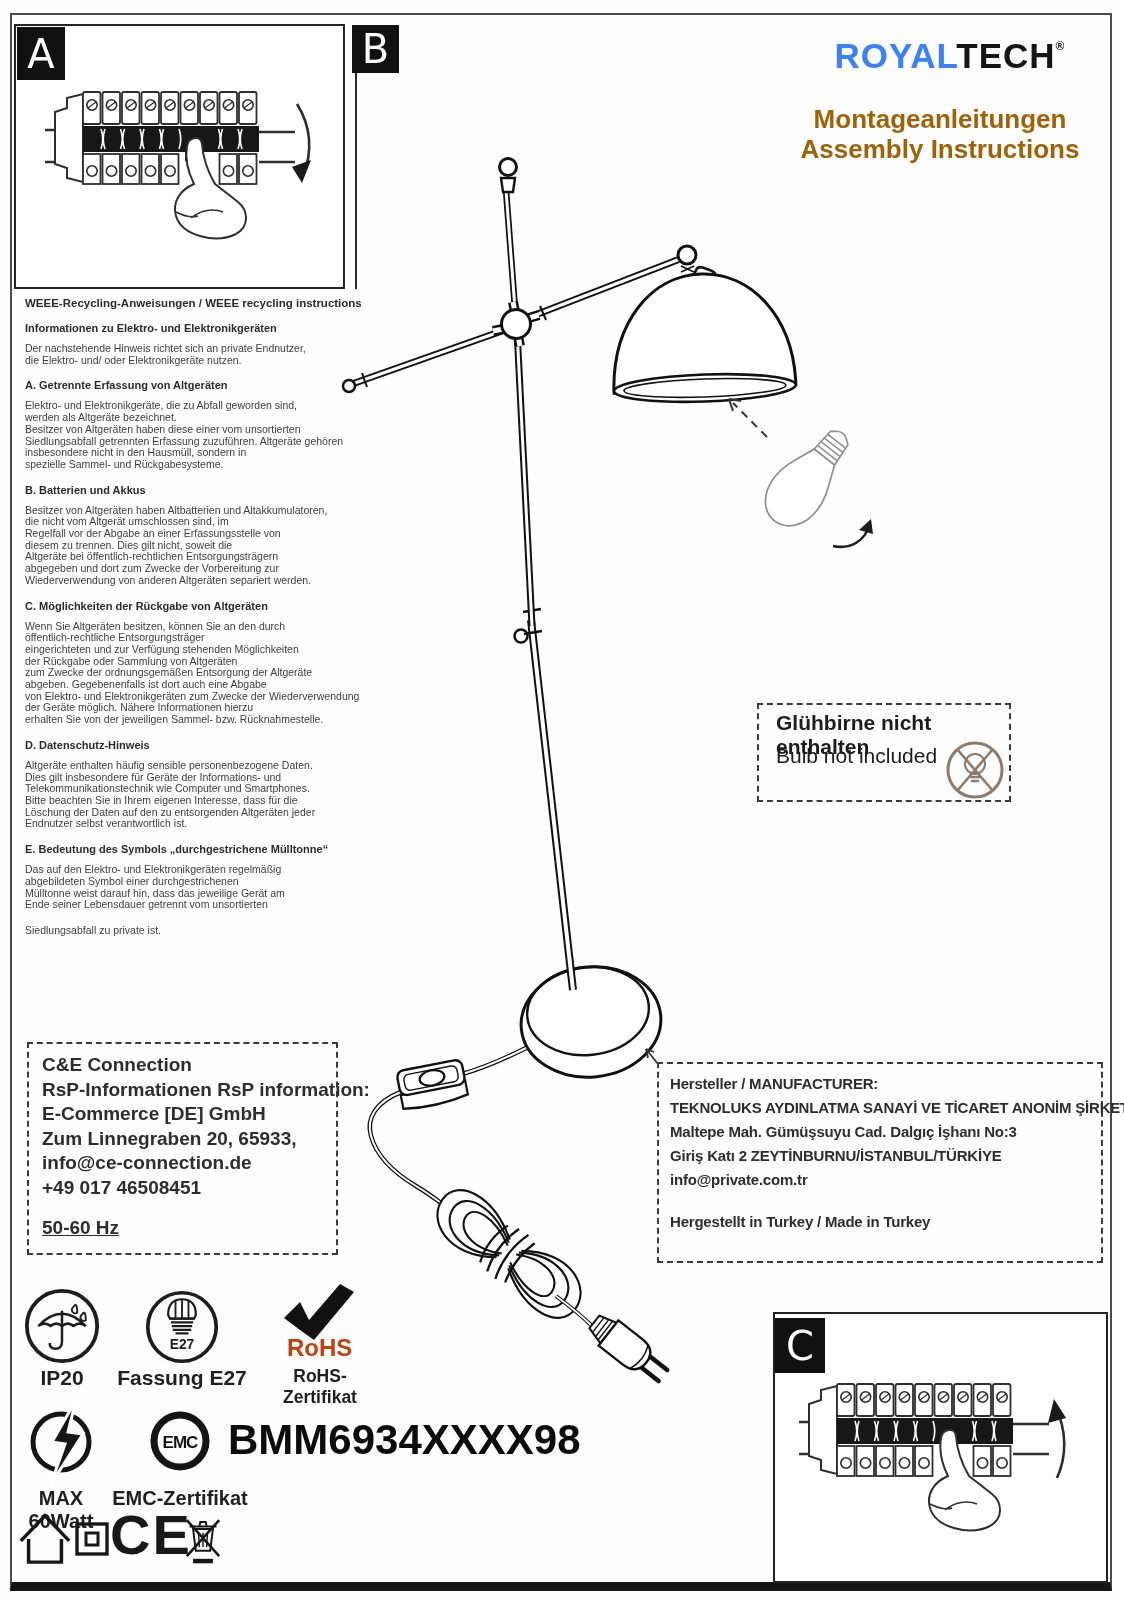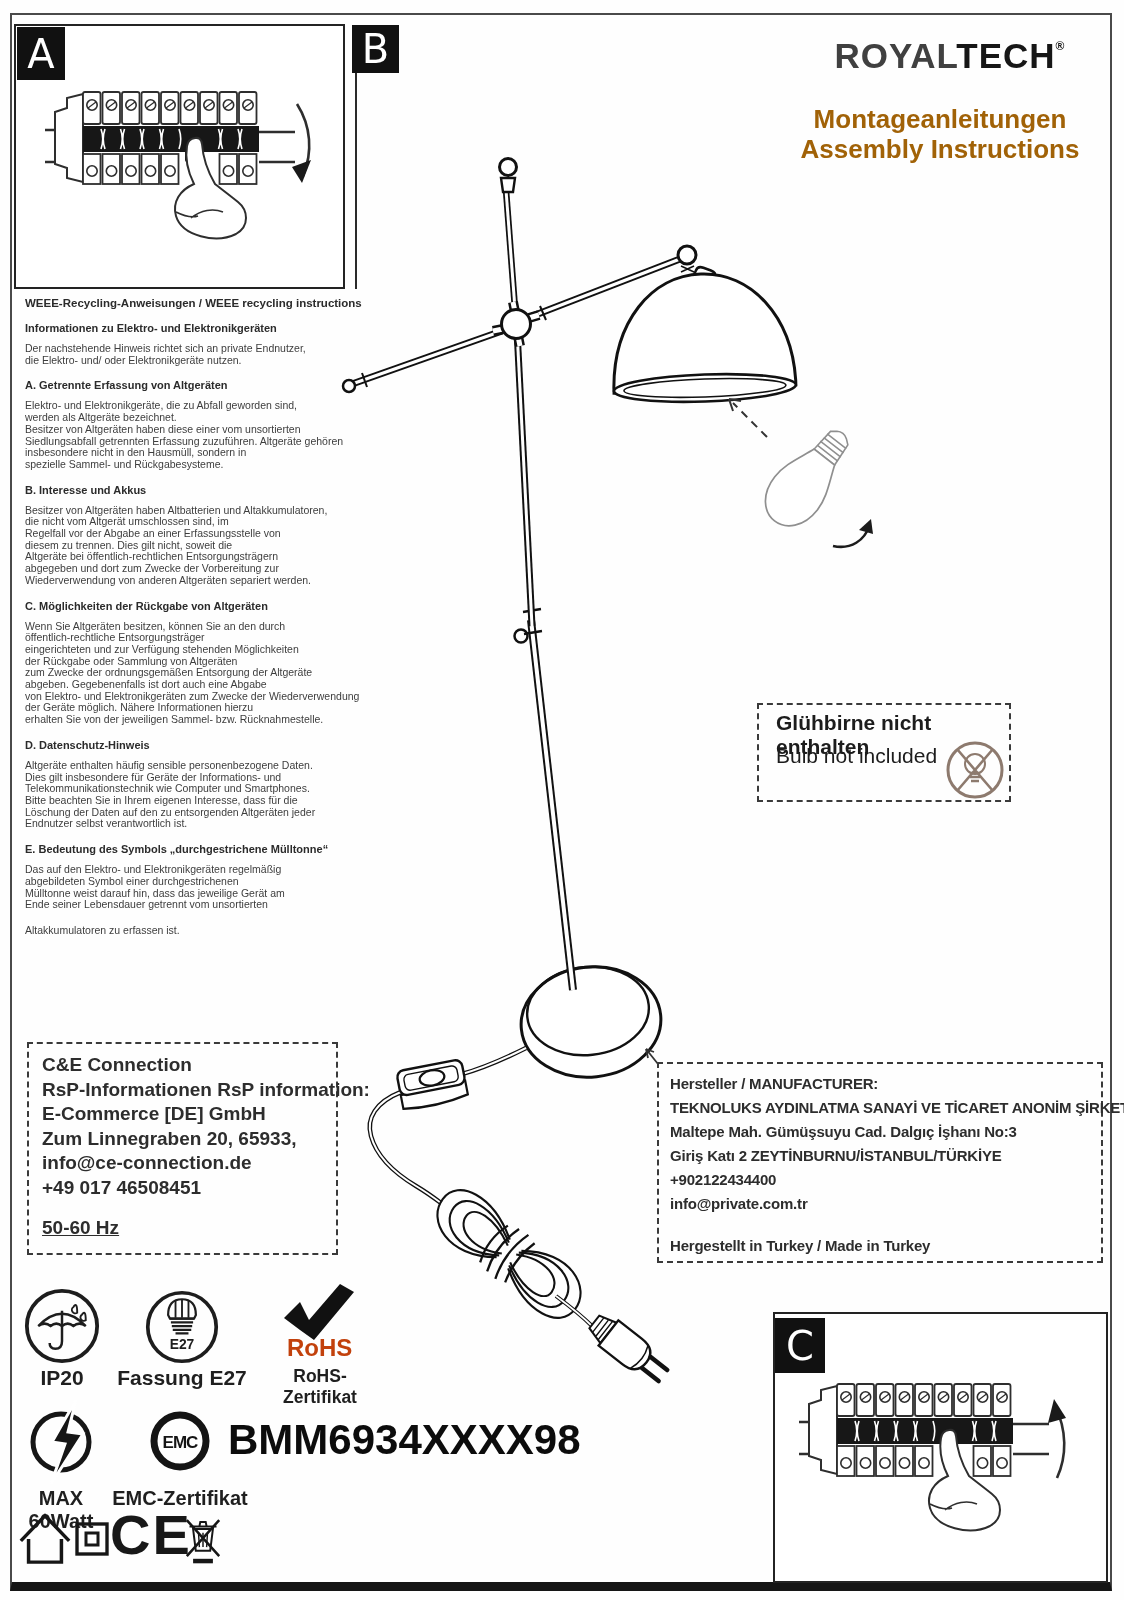--- a/index.html
+++ b/index.html
@@ -13,21 +13,21 @@
   
   .panel-box { position:absolute; border:2px solid #232323; background:#fff; }
   .step-chip { position:absolute; background:#111; color:#fff; display:flex;
     align-items:center; justify-content:center; font-size:40px; font-weight:400;
     font-family:"DejaVu Sans", sans-serif; }
   .b-line { position:absolute; width:2px; background:#2a2a2a; }
 
   
   .brand { position:absolute; left:800px; top:36px; width:300px; text-align:center;
     font-size:35px; font-weight:800; letter-spacing:1px; white-space:nowrap; }
-  .brand .royal { color:#404040; }
+  .brand .royal { color:#3b82f6; }
   .brand .tech  { color:#161616; }
   .brand .reg { font-size:12px; vertical-align:18px; color:#161616; font-weight:700; }
   .subtitle { position:absolute; left:780px; top:104px; width:320px; text-align:center;
     font-size:26px; font-weight:600; color:#a16207; line-height:30px; }
 
   
   .weee { position:absolute; left:25px; top:297px; width:400px; color:#3d3d3d; }
   .weee .w-title { font-size:11.5px; font-weight:800; color:#2b2b2b; margin-bottom:12px; }
   .weee h4 { font-size:11px; font-weight:800; color:#2b2b2b; margin:13px 0 9px 0; }
   .weee p { font-size:10.5px; font-weight:500; line-height:11.7px; white-space:pre-line; }
@@ -152,21 +152,21 @@
     <h4>Informationen zu Elektro- und Elektronikgeräten</h4>
     <p>Der nachstehende Hinweis richtet sich an private Endnutzer,
  die Elektro- und/ oder Elektronikgeräte nutzen.</p>
     <h4>A. Getrennte Erfassung von Altgeräten</h4>
     <p>Elektro- und Elektronikgeräte, die zu Abfall geworden sind,
  werden als Altgeräte bezeichnet.
 Besitzer von Altgeräten haben diese einer vom unsortierten
 Siedlungsabfall getrennten Erfassung zuzuführen. Altgeräte gehören
 insbesondere nicht in den Hausmüll, sondern in
 spezielle Sammel- und Rückgabesysteme.</p>
-    <h4>B. Interesse und Akkus</h4>
+    <h4>B. Batterien und Akkus</h4>
     <p>Besitzer von Altgeräten haben Altbatterien und Altakkumulatoren,
  die nicht vom Altgerät umschlossen sind, im
 Regelfall vor der Abgabe an einer Erfassungsstelle von
 diesem zu trennen. Dies gilt nicht, soweit die
 Altgeräte bei öffentlich-rechtlichen Entsorgungsträgern
 abgegeben und dort zum Zwecke der Vorbereitung zur
 Wiederverwendung von anderen Altgeräten separiert werden.</p>
     <h4>C. Möglichkeiten der Rückgabe von Altgeräten</h4>
     <p>Wenn Sie Altgeräten besitzen, können Sie an den durch
 öffentlich-rechtliche Entsorgungsträger
@@ -182,21 +182,21 @@
 Dies gilt insbesondere für Geräte der Informations- und
 Telekommunikationstechnik wie Computer und Smartphones.
  Bitte beachten Sie in Ihrem eigenen Interesse, dass für die
 Löschung der Daten auf den zu entsorgenden Altgeräten jeder
 Endnutzer selbst verantwortlich ist.</p>
     <h4>E. Bedeutung des Symbols „durchgestrichene Mülltonne“</h4>
     <p>Das auf den Elektro- und Elektronikgeräten regelmäßig
  abgebildeten Symbol einer durchgestrichenen
 Mülltonne weist darauf hin, dass das jeweilige Gerät am
 Ende seiner Lebensdauer getrennt vom unsortierten</p>
-    <div class="w-footer">Altakkumulatoren zu erfassen ist.</div>
+    <div class="w-footer">Siedlungsabfall zu private ist.</div>
   </div>
 
   <svg class="abs" style="left:0; top:0;" width="1124" height="1600" viewBox="0 0 1124 1600" fill="none" stroke="#111">
 
     <g>
       <ellipse cx="591" cy="1022" rx="70" ry="55" transform="rotate(-6 591 1022)" fill="#fff" stroke-width="3"></ellipse>
       <ellipse cx="588" cy="1011" rx="61" ry="44" transform="rotate(-6 588 1011)" stroke-width="2.4"></ellipse>
     </g>
 
     <circle cx="521" cy="636" r="6.5" fill="#fff" stroke-width="2.5"></circle>
@@ -317,21 +317,20 @@
     <div class="line">info@ce-connection.de</div>
     <div class="line">+49 017 46508451</div>
     <div class="line gap">50-60 Hz</div>
   </div>
 
   <div class="dashed-box mfg-box">
     <div class="line">Hersteller / MANUFACTURER:</div>
     <div class="line">TEKNOLUKS AYDINLATMA SANAYİ VE TİCARET ANONİM ŞİRKETİ</div>
     <div class="line">Maltepe Mah. Gümüşsuyu Cad. Dalgıç İşhanı No:3</div>
     <div class="line">Giriş Katı 2 ZEYTİNBURNU/İSTANBUL/TÜRKİYE</div>
-    <div class="line">+902122434400</div>
     <div class="line">info@private.com.tr</div>
     <div class="line made">Hergestellt in Turkey / Made in Turkey</div>
   </div>
 
   <svg class="abs" style="left:24px; top:1288px;" width="76" height="76" viewBox="0 0 80 80" fill="none" stroke="#1d1d1d">
     <circle cx="40" cy="40" r="37" stroke-width="4"></circle>
     <path d="M 15,40 Q 40,14 65,40 Q 58,35 52,40 Q 46,35 40,40 Q 34,35 28,40 Q 22,35 15,40 Z" stroke-width="2.6"></path>
     <path d="M 40,24 L 40,56 Q 40,64 33,64 Q 27,64 27,58" stroke-width="2.6"></path>
     <path d="M 52,20 q 4,-6 4,6 a 3,3 0 1 1 -4,-6 Z M 61,28 q 4,-6 4,6 a 3,3 0 1 1 -4,-6 Z" stroke-width="2"></path>
   </svg>

